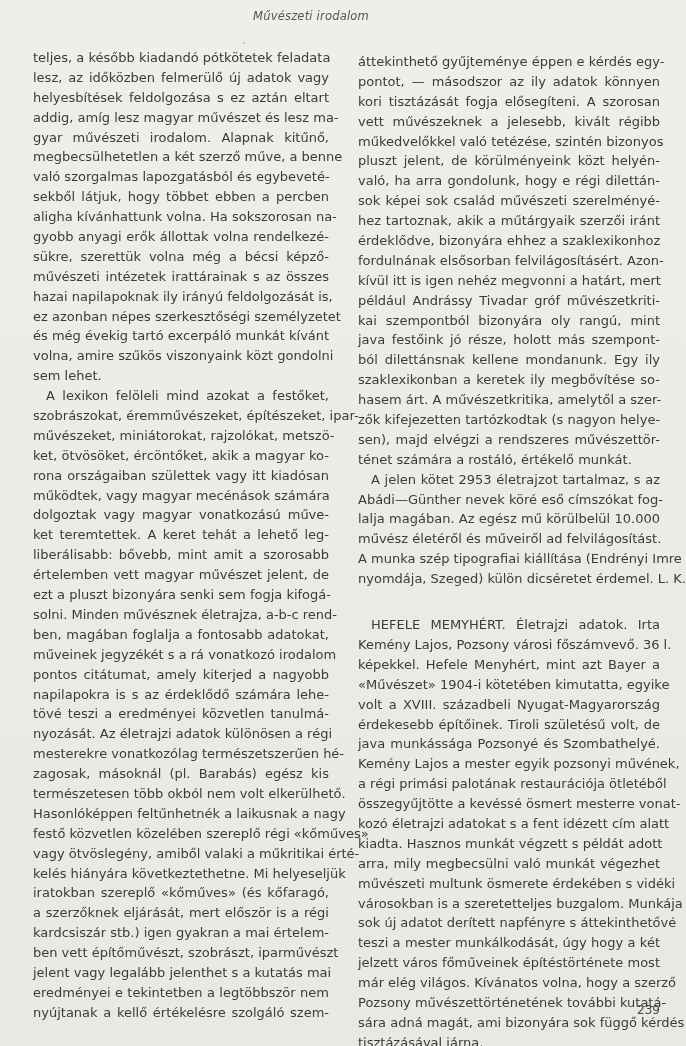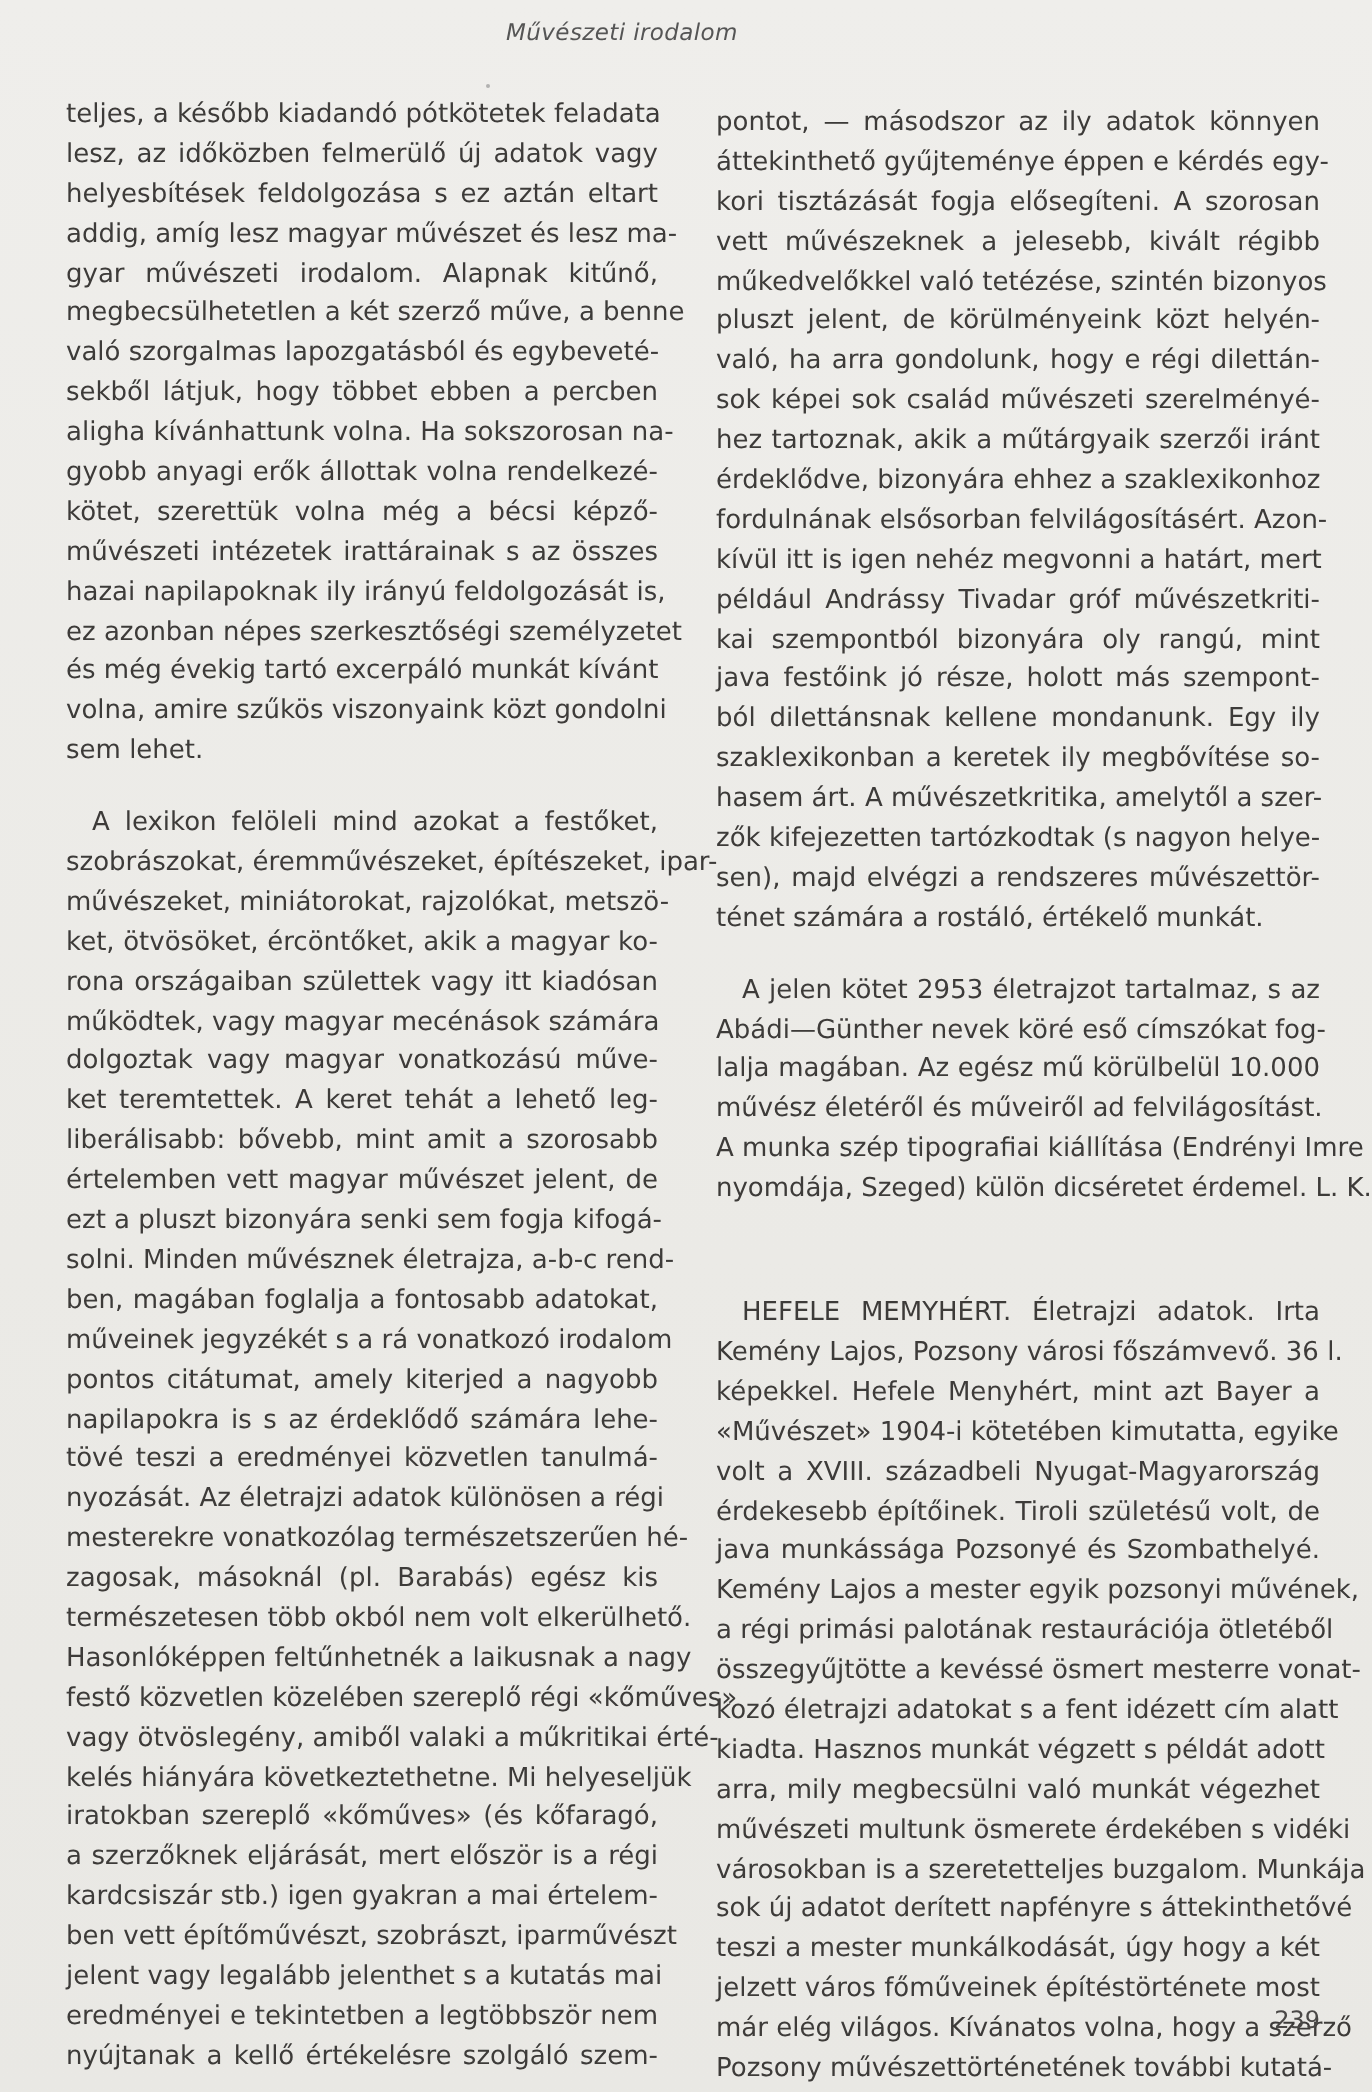--- a/index.html
+++ b/index.html
@@ -27,21 +27,21 @@
     color: #3d3b39;
   }
   .col-left { left: 33px; top: 48px; width: 296px; }
   .col-right { left: 358px; top: 52px; width: 302px; }
   .line {
     display: block; white-space: nowrap;
     text-align: justify; text-align-last: justify;
     height: 19.9px;
   }
   .line.last { text-align-last: left; }
-  .line.indent { padding-left: 13px; margin-top: 16px; }
+  .line.indent { padding-left: 13px; }
   .gap-big { display: block; height: 26px; }
   .page-number {
     position: absolute; right: 26px; top: 1003px;
     font-size: 12px; color: #4a4846;
   }
   .speck { position: absolute; width: 2px; height: 2px; background:#888; border-radius:1px; left: 243px; top: 42px; opacity:.6; }
 </style>
 </head>
 <body>
 
@@ -54,21 +54,21 @@
       <span class="line">teljes, a később kiadandó pótkötetek feladata</span>
       <span class="line">lesz, az időközben felmerülő új adatok vagy</span>
       <span class="line">helyesbítések feldolgozása s ez aztán eltart</span>
       <span class="line">addig, amíg lesz magyar művészet és lesz ma-</span>
       <span class="line">gyar művészeti irodalom. Alapnak kitűnő,</span>
       <span class="line">megbecsülhetetlen a két szerző műve, a benne</span>
       <span class="line">való szorgalmas lapozgatásból és egybeveté-</span>
       <span class="line">sekből látjuk, hogy többet ebben a percben</span>
       <span class="line">aligha kívánhattunk volna. Ha sokszorosan na-</span>
       <span class="line">gyobb anyagi erők állottak volna rendelkezé-</span>
-      <span class="line">kötet, szerettük volna még a bécsi képző-</span>
+      <span class="line">sükre, szerettük volna még a bécsi képző-</span>
       <span class="line">művészeti intézetek irattárainak s az összes</span>
       <span class="line">hazai napilapoknak ily irányú feldolgozását is,</span>
       <span class="line">ez azonban népes szerkesztőségi személyzetet</span>
       <span class="line">és még évekig tartó excerpáló munkát kívánt</span>
       <span class="line">volna, amire szűkös viszonyaink közt gondolni</span>
       <span class="line last">sem lehet.</span>
     </div>
     <div>
       <span class="line indent">A lexikon felöleli mind azokat a festőket,</span>
       <span class="line">szobrászokat, éremművészeket, építészeket, ipar-</span>
@@ -100,22 +100,22 @@
       <span class="line">kardcsiszár stb.) igen gyakran a mai értelem-</span>
       <span class="line">ben vett építőművészt, szobrászt, iparművészt</span>
       <span class="line">jelent vagy legalább jelenthet s a kutatás mai</span>
       <span class="line">eredményei e tekintetben a legtöbbször nem</span>
       <span class="line">nyújtanak a kellő értékelésre szolgáló szem-</span>
     </div>
   </div>
 
   <div class="col col-right">
     <div>
+      <span class="line">áttekinthető gyűjteménye éppen e kérdés egy-</span>
       <span class="line">pontot, — másodszor az ily adatok könnyen</span>
-      <span class="line">áttekinthető gyűjteménye éppen e kérdés egy-</span>
       <span class="line">kori tisztázását fogja elősegíteni. A szorosan</span>
       <span class="line">vett művészeknek a jelesebb, kivált régibb</span>
       <span class="line">műkedvelőkkel való tetézése, szintén bizonyos</span>
       <span class="line">pluszt jelent, de körülményeink közt helyén-</span>
       <span class="line">való, ha arra gondolunk, hogy e régi dilettán-</span>
       <span class="line">sok képei sok család művészeti szerelményé-</span>
       <span class="line">hez tartoznak, akik a műtárgyaik szerzői iránt</span>
       <span class="line">érdeklődve, bizonyára ehhez a szaklexikonhoz</span>
       <span class="line">fordulnának elsősorban felvilágosításért. Azon-</span>
       <span class="line">kívül itt is igen nehéz megvonni a határt, mert</span>

